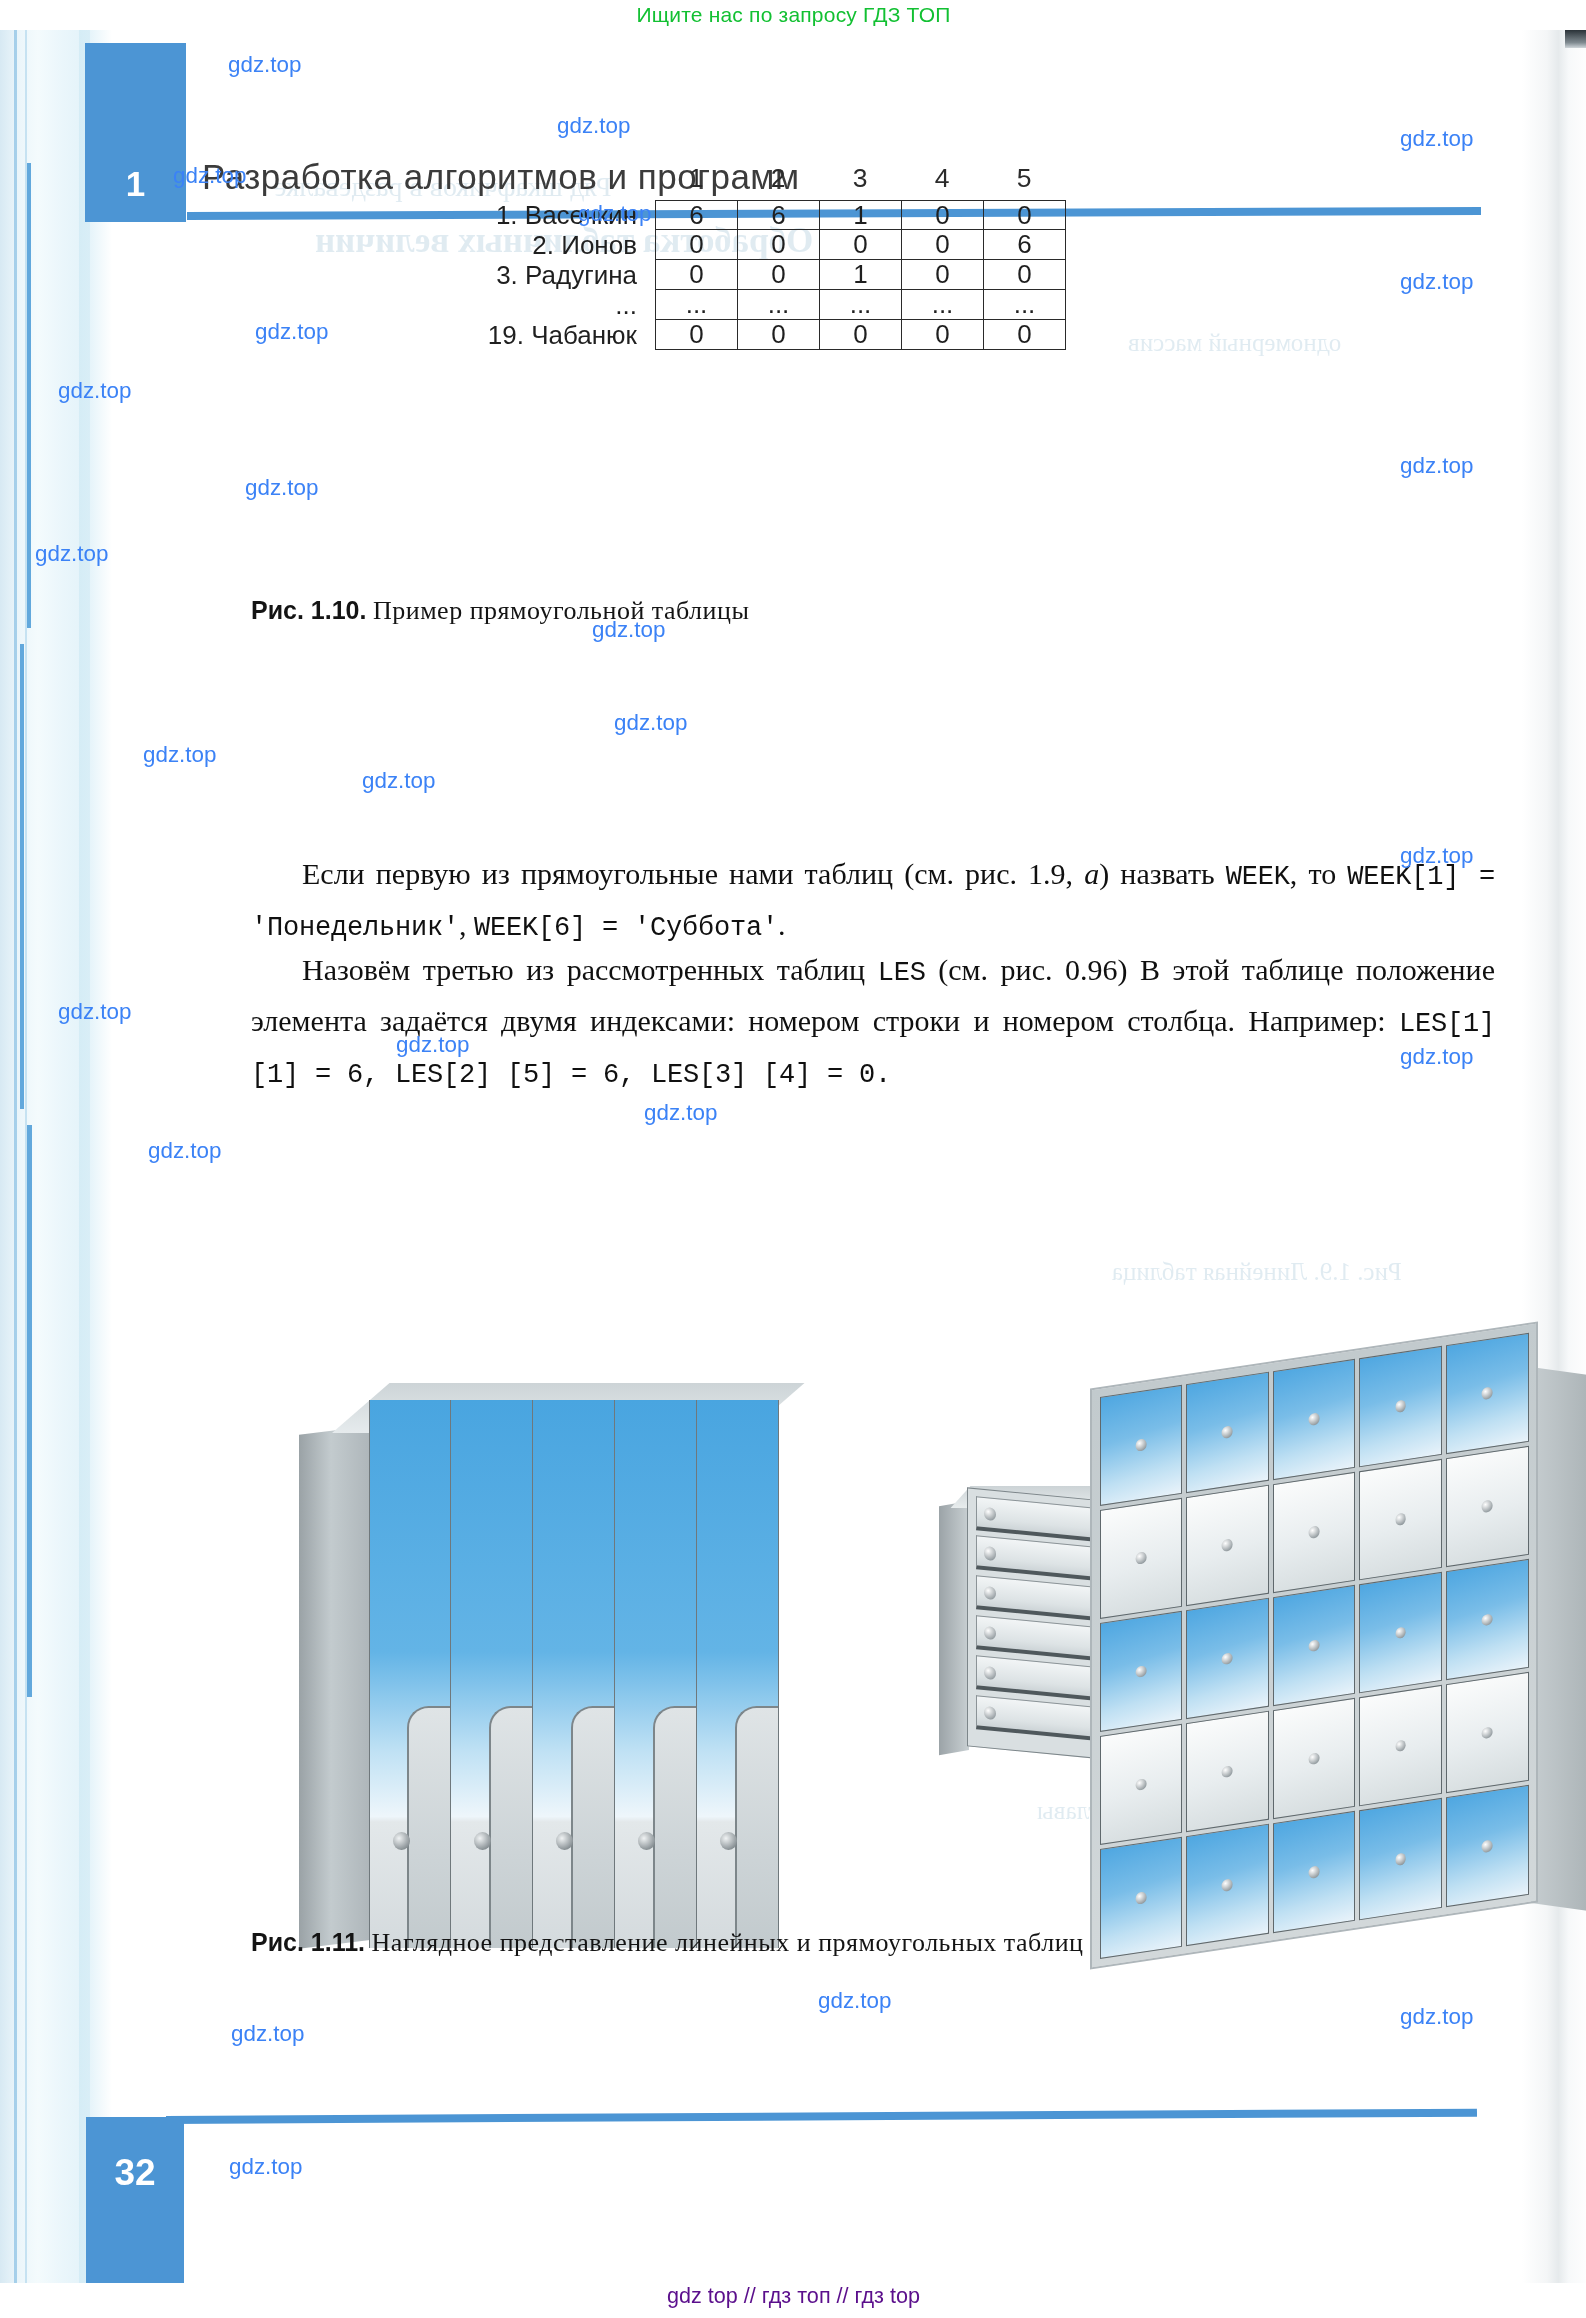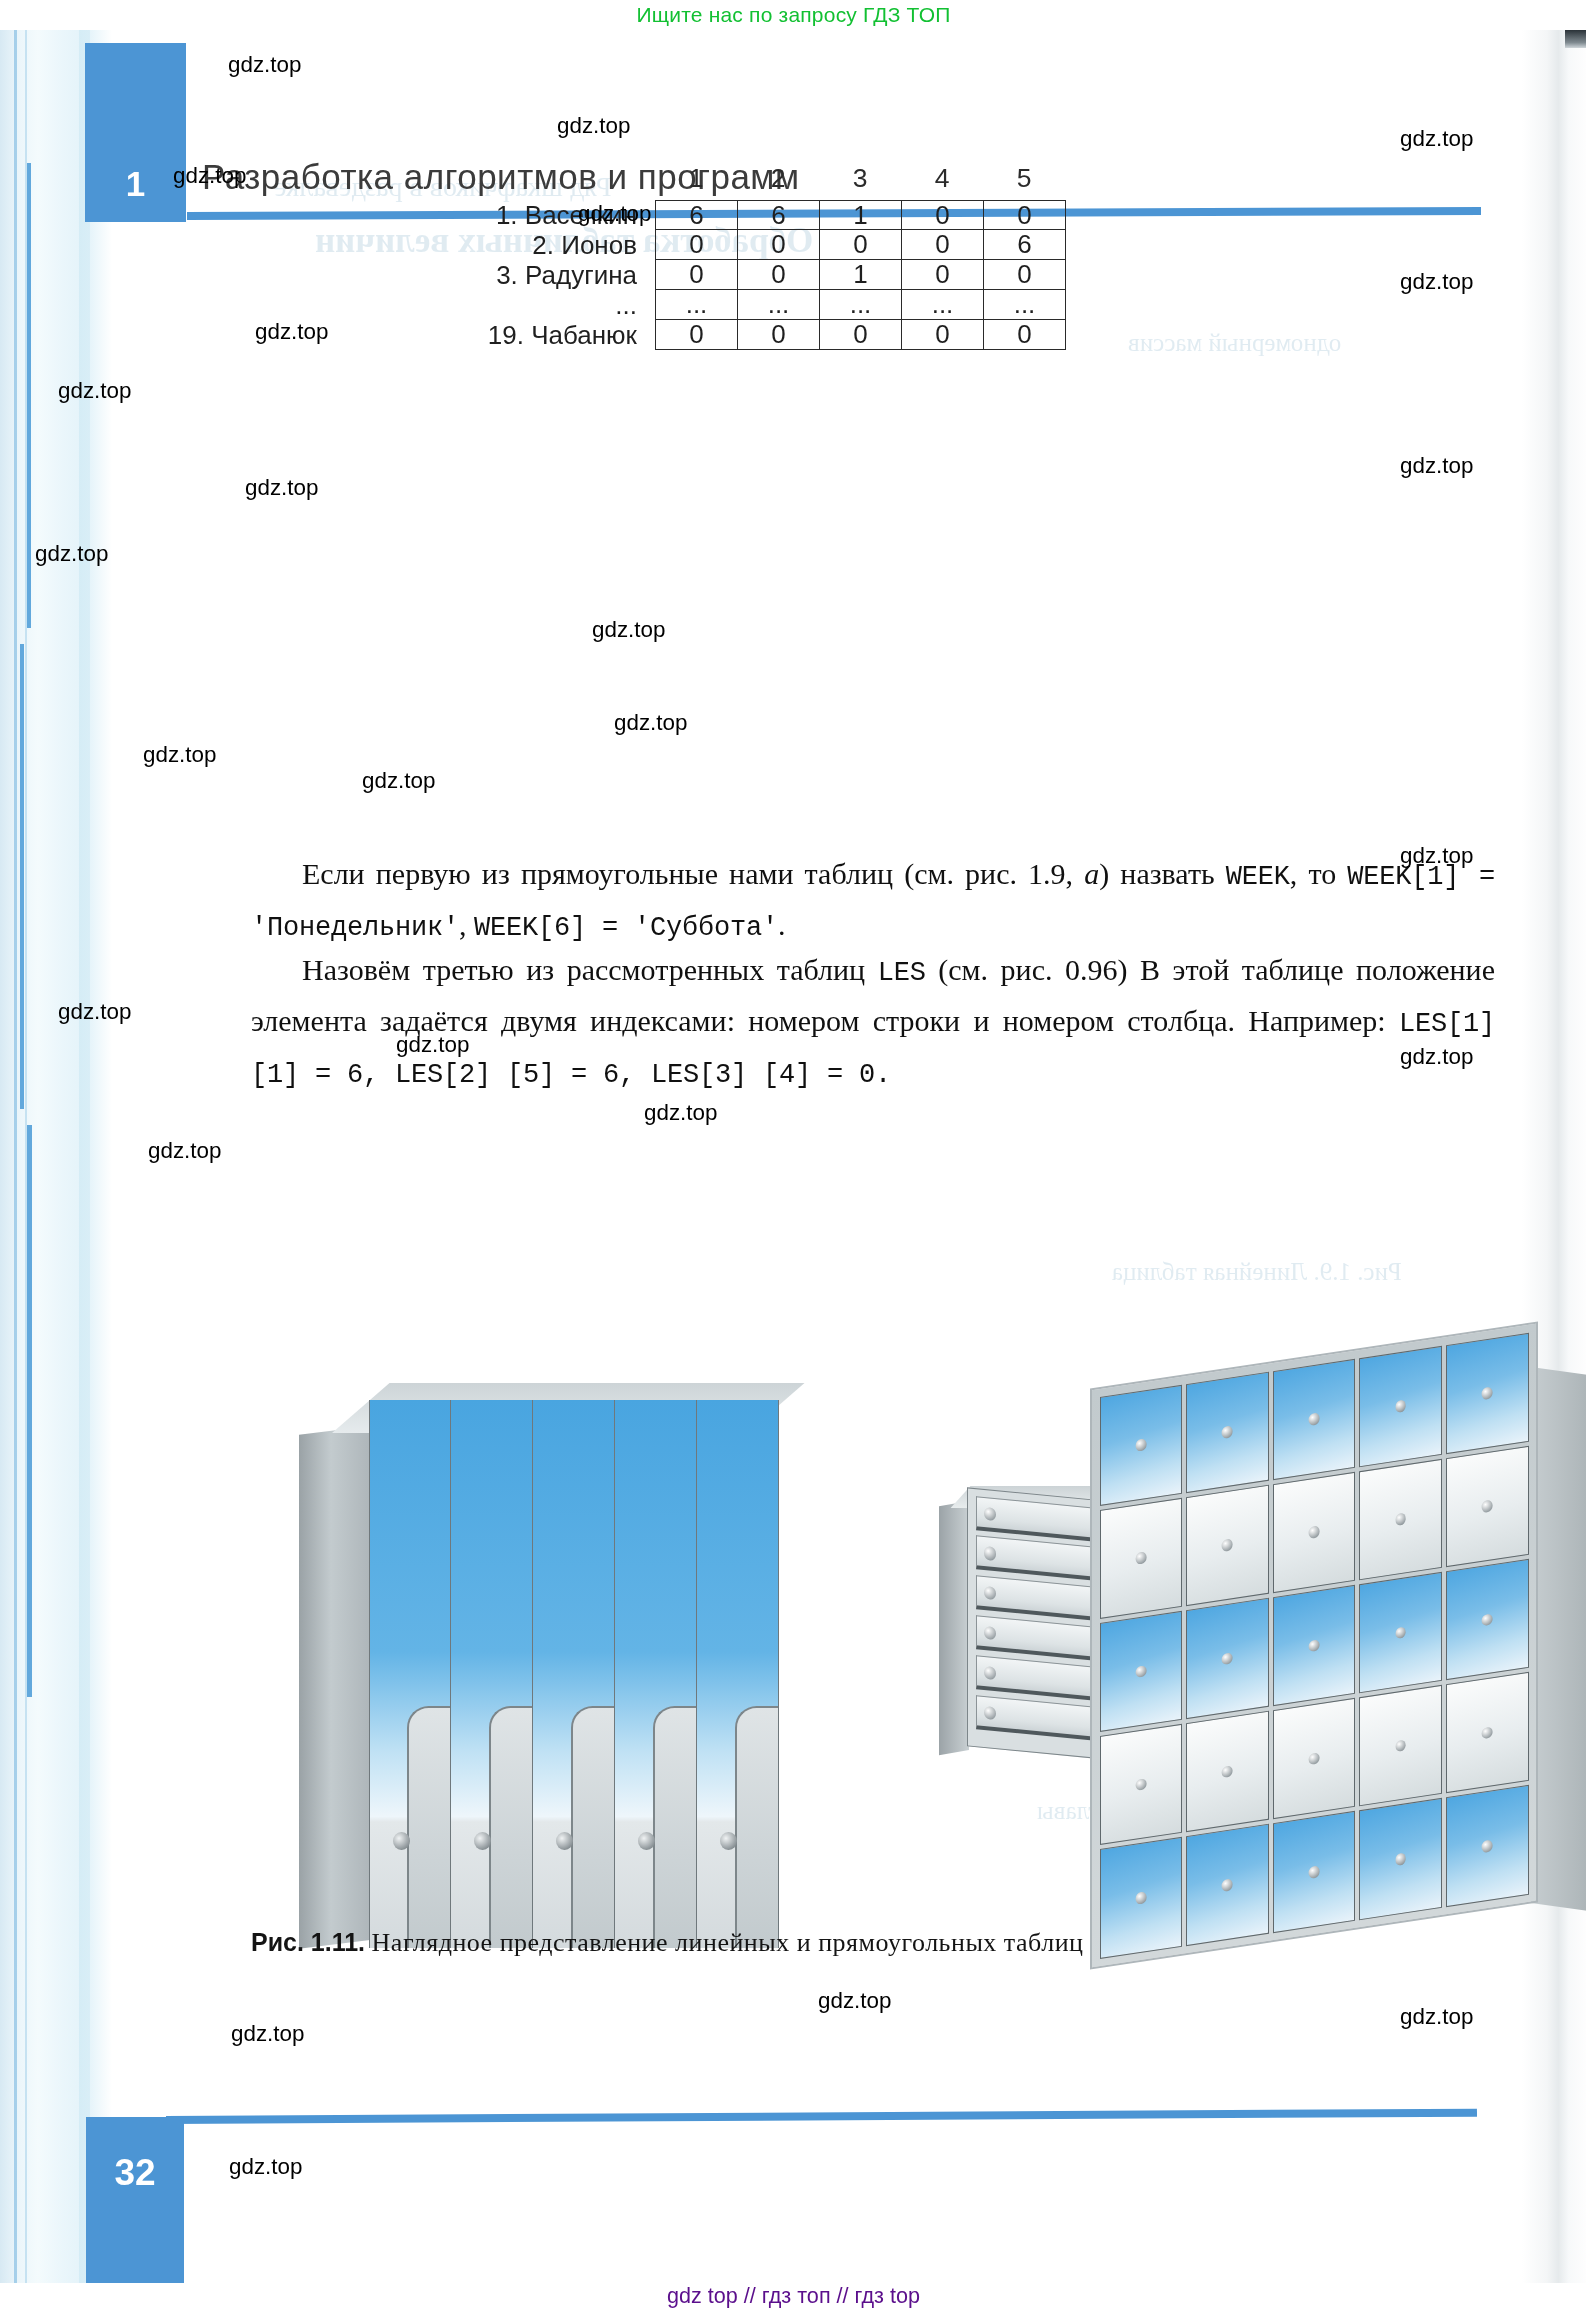--- a/index.html
+++ b/index.html
@@ -312,21 +312,21 @@
   .pagenum {
     position: absolute; left: 0; top: 35px; width: 100%;
     text-align: center; color: #ffffff;
     font-family: "Liberation Sans", sans-serif;
     font-size: 37px; font-weight: 700;
   }
 
   
   .wm {
     position: absolute;
-    color: #000000;
+    color: #3b82f6;
     font-family: "Liberation Sans", sans-serif;
     font-size: 22.4px;
     white-space: nowrap;
     pointer-events: none;
   }
 </style>
 </head>
 <body>
 
 <div class="top-banner">Ищите нас по запросу ГДЗ ТОП</div>
@@ -418,20 +418,24 @@
           <div>0</div>
           <div>0</div>
           <div>0</div>
           <div>0</div>
         </div>
       </div>
 
     </div>
   </div>
 
+  <div class="fig-caption" style="left:251px; top:566px;">
+    <b>Рис. 1.10.</b>
+    <span class="cap-text">Пример прямоугольной таблицы</span>
+  </div>
 
 
   <div class="para" style="top:820px;">
     <span class="ind"></span><span>Если первую из прямоугольные нами таблиц (см. рис. 1.9, </span><span class="ital">а</span><span>) назвать </span><span class="mono">WEEK</span><span>, то </span><span class="mono">WEEK[1] = 'Понедельник'</span><span>, </span><span class="mono">WEEK[6] = 'Суббота'</span><span>.</span>
   </div>
 
   <div class="para" style="top:916px;">
     <span class="ind"></span><span>Назовём третью из рассмотренных таблиц </span><span class="mono">LES</span><span> (см. рис. 0.96) В этой таблице положение элемента задаётся двумя индексами: номером строки и номером столбца. Например: </span><span class="mono">LES[1] [1] = 6, LES[2] [5] = 6, LES[3] [4] = 0.</span>
   </div>
 

